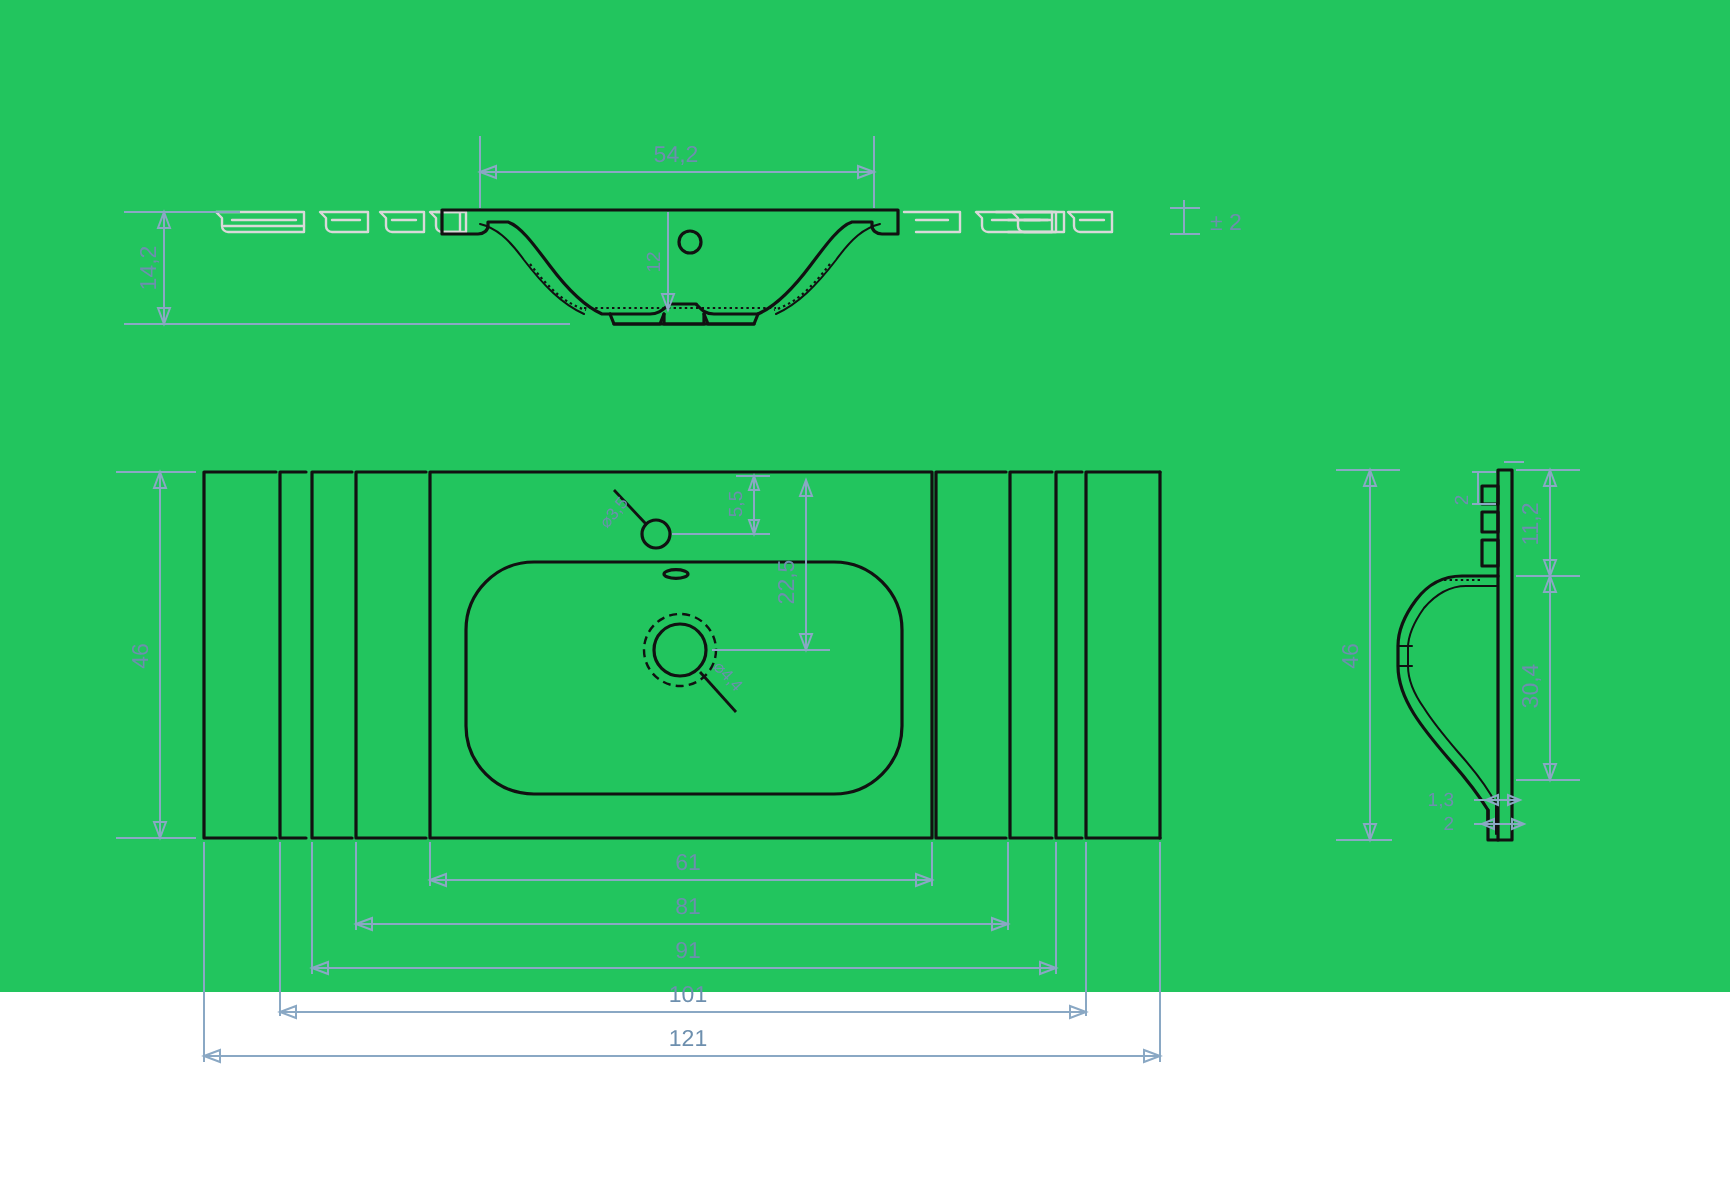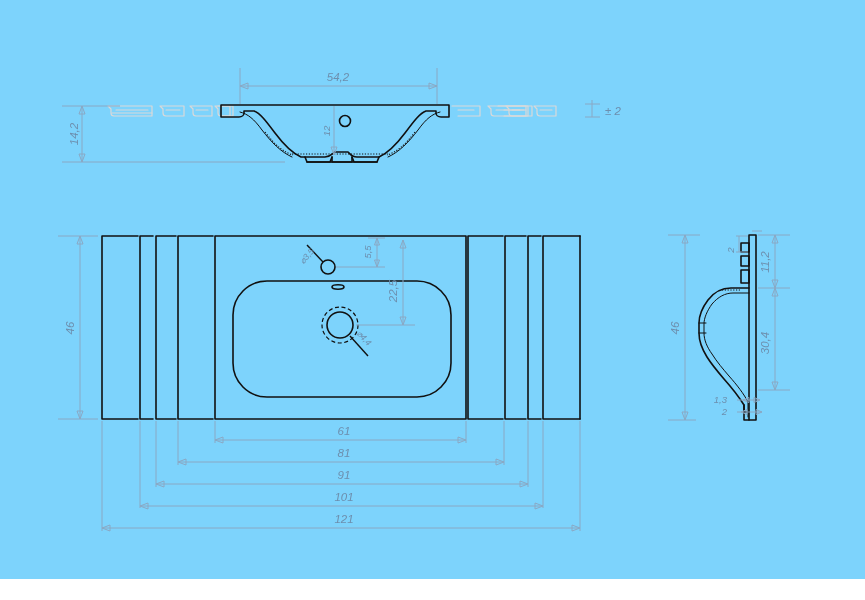--- a/index.html
+++ b/index.html
@@ -1,18 +1,18 @@
 <!DOCTYPE html>
 <html><head>
 <meta charset="utf-8">
 <style>
   html,body{margin:0;padding:0;background:#ffffff;}
   body{width:865px;height:600px;overflow:hidden;
        font-family:"Liberation Sans", sans-serif;}
-  #sheet{position:relative;width:865px;height:579px;background:#7dd3fc;font-style:italic;}
+  #sheet{position:relative;width:865px;height:496px;background:#22c55e;}
   svg{display:block;}
   .dimtxt{fill:#6d8fae;font-family:"Liberation Sans",sans-serif;font-size:11.5px;}
   .dimtxt.sm{font-size:9.5px;}
   .dimtxt.xs{font-size:8.5px;}
   .obj{fill:none;stroke:#111111;stroke-width:1.6;stroke-linejoin:round;stroke-linecap:round;}
   .obj-thin{fill:none;stroke:#111111;stroke-width:1.0;stroke-linejoin:round;stroke-linecap:round;}
   .ghost{fill:none;stroke:#d9d9d9;stroke-width:1.2;stroke-linejoin:round;stroke-linecap:round;}
   .dimline{stroke:#8aa8c4;stroke-width:1.0;fill:none;}
   .extline{stroke:#8aa8c4;stroke-width:1.0;fill:none;}
   .leader{stroke:#111111;stroke-width:1.4;fill:none;}

